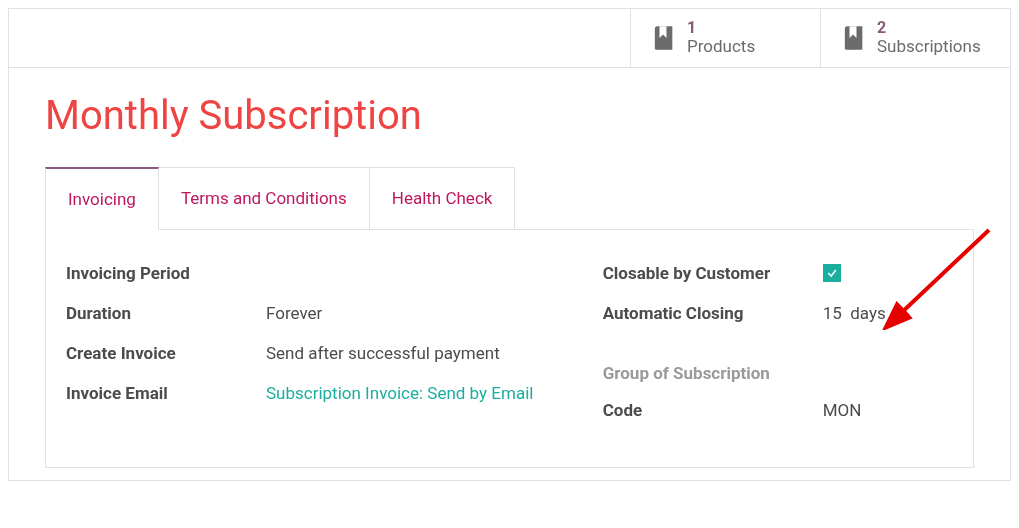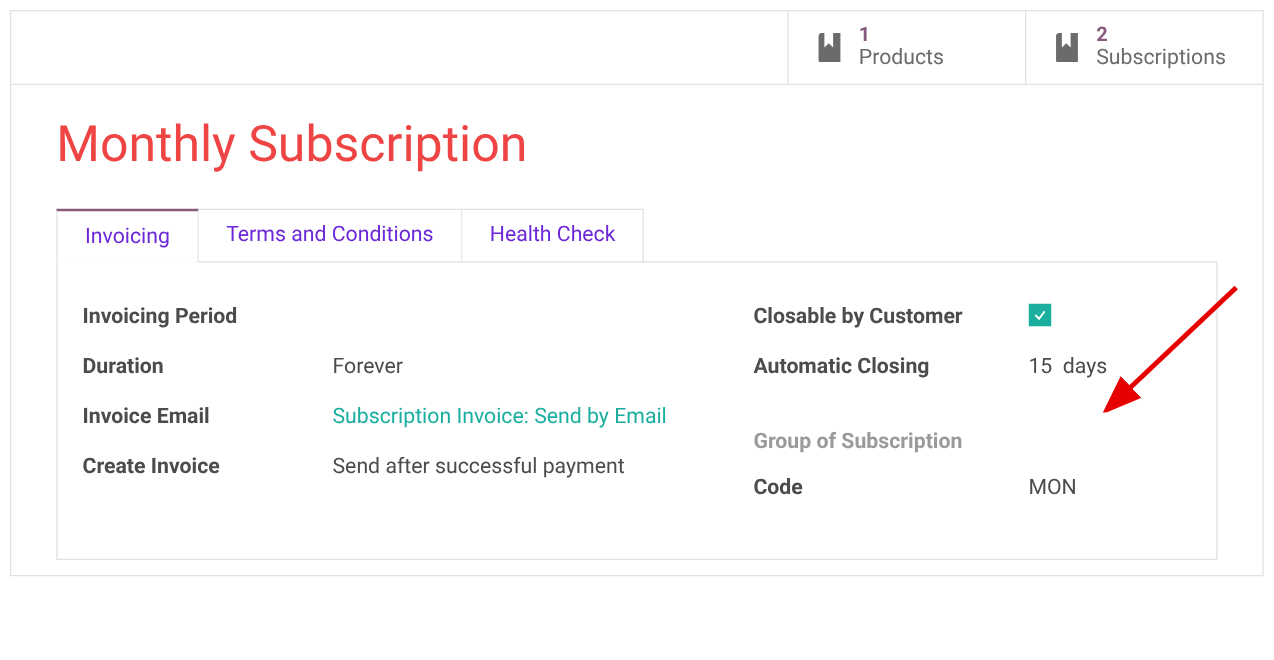--- a/index.html
+++ b/index.html
@@ -49,25 +49,25 @@
   .title {
     font-size: 40px;
     font-weight: 400;
     color: #ef4444;
     margin-bottom: 28px;
   }
   .tabs {
     display: flex;
   }
   .tab {
-    padding: 10px 22px;
+    padding: 20px 22px;
     border: 1px solid #dee2e6;
     border-bottom: 1px solid #dee2e6;
     font-size: 17px;
-    color: #6d28d9;
+    color: #be185d;
     cursor: pointer;
     background: #fff;
     margin-bottom: -1px;
   }
   .tab.active {
     border-top: 2px solid #875a7b;
     border-bottom: 1px solid #fff;
   }
   .tab + .tab { border-left: none; }
   .tab-body {
@@ -158,26 +158,26 @@
     <div class="tab-body">
       <div class="col-left">
         <div class="row">
           <div class="lbl">Invoicing Period</div>
         </div>
         <div class="row">
           <div class="lbl">Duration</div>
           <div class="val">Forever</div>
         </div>
         <div class="row">
+          <div class="lbl">Create Invoice</div>
+          <div class="val">Send after successful payment</div>
+        </div>
+        <div class="row">
           <div class="lbl">Invoice Email</div>
           <div class="val val-link">Subscription Invoice: Send by Email</div>
-        </div>
-        <div class="row">
-          <div class="lbl">Create Invoice</div>
-          <div class="val">Send after successful payment</div>
         </div>
       </div>
 
       <div class="col-right">
         <div class="row">
           <div class="lbl" style="width:220px">Closable by Customer</div>
           <div class="val">
             <span class="checkbox">
               <svg viewBox="0 0 16 16" width="12" height="12">
                   <polyline points="3,8 7,12 13,4"></polyline>

